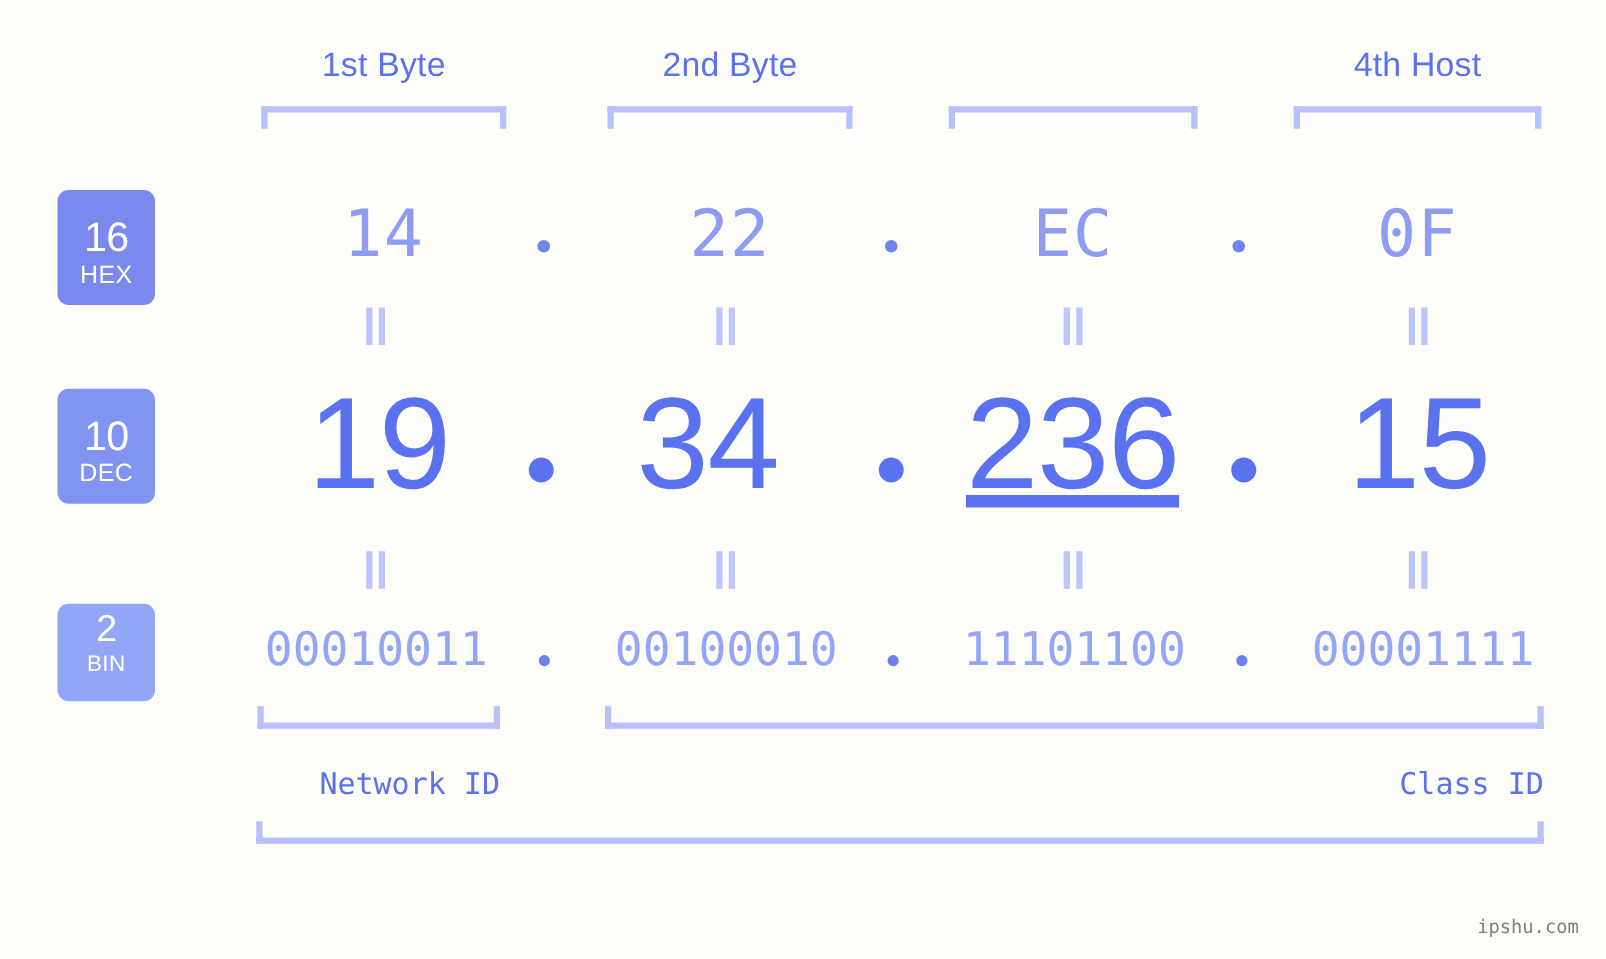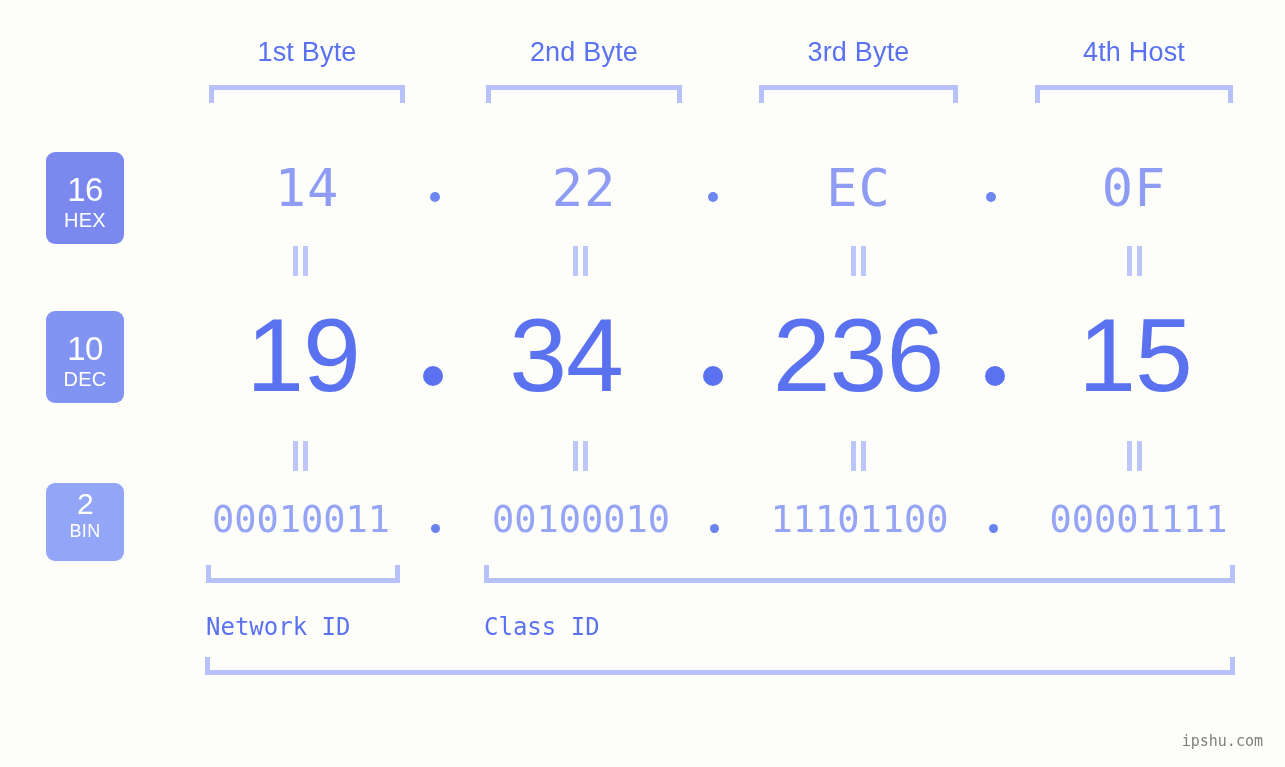--- a/index.html
+++ b/index.html
@@ -164,21 +164,21 @@
   }
   .eqsign i.a { left: 3px; }
   .eqsign i.b { left: 13px; }
 
   
   .id-label {
     position: absolute;
     top: 610px;
     height: 34px;
     line-height: 34px;
-    text-align: left;
+    text-align: right;
     font-size: 24px;
     color: #5a72f0;
     font-family: "DejaVu Sans Mono", monospace;
     white-space: nowrap;
   }
 
   
   #class-label {
     position: absolute;
     top: 692px;
@@ -205,21 +205,20 @@
     margin-top: 20px;
   }
 </style>
 </head>
 <body>
 
 <div id="stage">
 
   <div class="byte-label" style="left:209px;width:196px;">1st Byte</div>
   <div class="byte-label" style="left:486px;width:196px;">2nd Byte</div>
-  <div class="byte-label" style="left:759px;width:199px;">3rd Byte</div>
   <div class="byte-label" style="left:1035px;width:198px;">4th Host</div>
 
   <div class="bracket down" style="left:209px;top:85px;width:196px;"></div>
   <div class="bracket down" style="left:486px;top:85px;width:196px;"></div>
   <div class="bracket down" style="left:759px;top:85px;width:199px;"></div>
   <div class="bracket down" style="left:1035px;top:85px;width:198px;"></div>
 
   <div class="badge" id="badge-hex">
     <span class="num">16</span>
     <span class="nm">HEX</span>
@@ -255,21 +254,21 @@
   </div>
   <div class="eqsign" style="left:1124px;top:246px;">
     <i class="a"></i>
       <i class="b"></i>
   </div>
 
   <div class="dec-val" style="left:205px;width:196px;">19</div>
   <div class="dec-dot" style="left:423px;"></div>
   <div class="dec-val" style="left:468px;width:196px;">34</div>
   <div class="dec-dot" style="left:703px;"></div>
-  <div class="dec-val" style="left:758px;width:200px;">236</div>
+  <div class="dec-val" style="left:758px;width:200px;text-decoration:underline;">236</div>
   <div class="dec-dot" style="left:985px;"></div>
   <div class="dec-val" style="left:1036px;width:198px;">15</div>
 
   <div class="eqsign" style="left:290px;top:441px;">
     <i class="a"></i>
       <i class="b"></i>
   </div>
   <div class="eqsign" style="left:570px;top:441px;">
     <i class="a"></i>
       <i class="b"></i>

